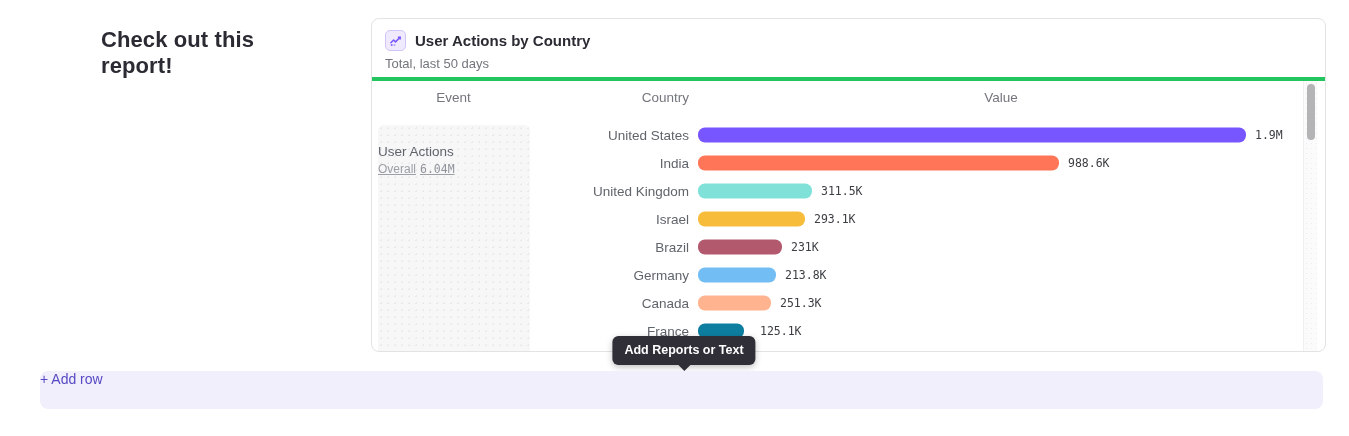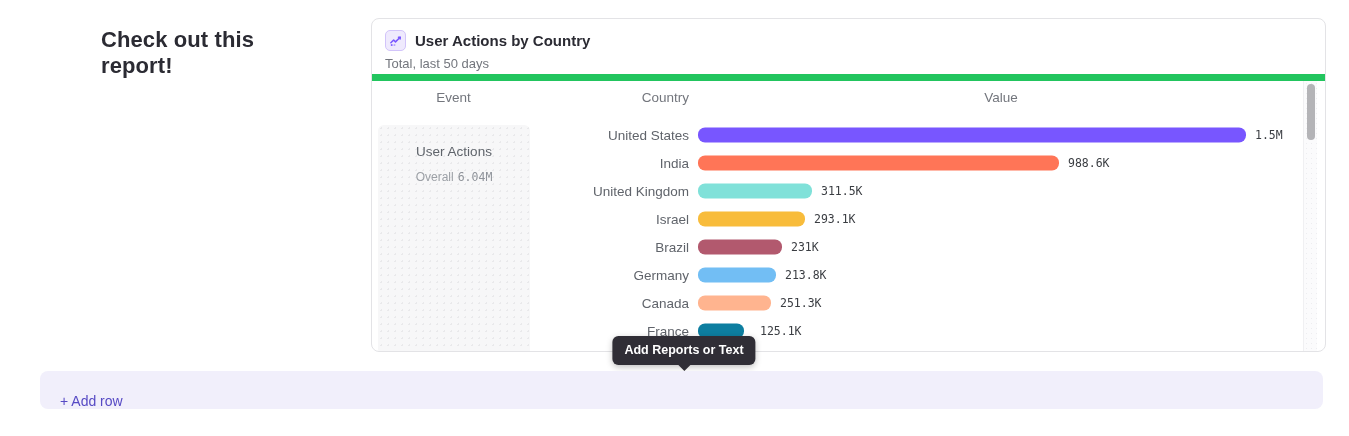--- a/index.html
+++ b/index.html
@@ -7,39 +7,39 @@
     font-family: "Liberation Sans", sans-serif; overflow: hidden; position: relative; }
 
   
   .intro { position: absolute; left: 53px; top: 27px; width: 250px; }
   .intro h1 { font-size: 22px; font-weight: 700; color: #2b2b33; letter-spacing: 0.1px; margin-left: 48px; }
   .intro p { margin-top: 20px; font-size: 15px; line-height: 1.55; color: #45484e; }
 
   
   .card { position: absolute; left: 371px; top: 18px; width: 955px; height: 334px;
     background: #fff; border: 1px solid #e3e3e6; border-radius: 8px; }
-  .card-header { height: 62px; padding: 11px 13px; border-bottom: 7px solid #22c55e; }
+  .card-header { height: 62px; padding: 11px 13px; border-bottom: 4px solid #22c55e; }
   .card-title-row { display: flex; align-items: center; gap: 9px; }
   .chart-icon { width: 21px; height: 21px; border-radius: 5px; background: #efeafd;
     border: 1px solid #d2c4fa; display: flex; align-items: center; justify-content: center; }
   .card-title { font-size: 15px; font-weight: 700; color: #2b2b33; }
   .card-subtitle { margin-top: 5px; font-size: 13px; color: #73767d; }
 
   .chart-area { position: relative; width: 953px; height: 270px; overflow: hidden; }
 
   .col-header { position: absolute; top: 9px; font-size: 13.5px; color: #73767d; }
   .col-header.event   { left: 6px;  width: 151px; text-align: center; }
   .col-header.country { left: 167px; width: 150px; text-align: right; }
   .col-header.value   { left: 559px; width: 140px; text-align: center; }
 
   .event-cell { position: absolute; left: 6px; top: 44px; width: 152px; height: 230px;
-    background: #f7f7f8; border-radius: 6px 6px 0 0; text-align: center; padding-top: 19px;
+    background: #f7f7f8; border-radius: 6px 6px 0 0; text-align: left; padding-top: 19px;
     background-image: radial-gradient(#e9e9eb 1px, transparent 1px); background-size: 7px 7px; }
   .event-name { font-size: 13.5px; color: #5f646b; }
-  .event-sub { margin-top: 11px; font-size: 12px; color: #9ca0a6; }
+  .event-sub { margin-top: 3px; font-size: 12px; color: #9ca0a6; text-decoration: underline; }
   .event-sub .total { font-family: "DejaVu Sans Mono", monospace; font-size: 11.5px;
     color: #8f939a; margin-left: 4px; }
 
   .rows { position: absolute; left: 0; top: 0; width: 100%; height: 100%; }
   .chart-row { position: absolute; left: 0; height: 16px; display: flex; align-items: center; }
   .row-label { position: absolute; left: 167px; width: 150px; text-align: right;
     font-size: 13.5px; color: #60646b; top: 50%; transform: translateY(-50%); }
   .row-bar { position: absolute; left: 326px; top: 50%; transform: translateY(-50%);
     height: 15px; border-radius: 7px; }
   .row-value { position: absolute; top: 50%; transform: translateY(-50%);
@@ -55,22 +55,22 @@
   .tooltip { position: absolute; left: 684px; top: 336px; transform: translateX(-50%);
     background: #302e36; color: #ffffff; font-size: 12.5px; font-weight: 700;
     padding: 7px 12px 8px; border-radius: 6px; white-space: nowrap;
     box-shadow: 0 2px 6px rgba(0,0,0,0.25); }
   .tooltip-caret { position: absolute; left: 50%; bottom: -6px; transform: translateX(-50%);
     width: 0; height: 0; border-left: 7px solid transparent; border-right: 7px solid transparent;
     border-top: 7px solid #302e36; }
 
   
   .add-row-bar { position: absolute; left: 40px; top: 371px; width: 1283px; height: 38px;
-    background: #f1effb; border-radius: 8px; display: flex; align-items: flex-end;
-    padding-left: 20px; cursor: pointer; }
+    background: #f1effb; border-radius: 8px; display: flex; align-items: flex-start;
+    cursor: pointer; }
   .add-row-label { font-size: 14px; font-weight: 500; color: #5649c4; }
 </style>
 </head>
 <body>
 
 <div class="intro">
   <h1>Check out this report!</h1>
 </div>
 
 <div class="card">
@@ -98,21 +98,21 @@
       <div class="event-name">User Actions</div>
       <div class="event-sub">
         <span>Overall</span><span class="total">6.04M</span>
       </div>
     </div>
 
     <div class="rows" id="bar-rows">
         <div class="chart-row" style="top: 46px; width: 100%;">
           <div class="row-label">United States</div>
           <div class="row-bar" style="width: 548px; background: rgb(120, 86, 255);"></div>
-          <div class="row-value" style="left: 883px;">1.5M</div>
+          <div class="row-value" style="left: 883px;">1.9M</div>
         </div>
         <div class="chart-row" style="top: 74px; width: 100%;">
           <div class="row-label">India</div>
           <div class="row-bar" style="width: 361px; background: rgb(255, 117, 87);"></div>
           <div class="row-value" style="left: 696px;">988.6K</div>
         </div>
         <div class="chart-row" style="top: 102px; width: 100%;">
           <div class="row-label">United Kingdom</div>
           <div class="row-bar" style="width: 114px; background: rgb(128, 225, 217);"></div>
           <div class="row-value" style="left: 449px;">311.5K</div>

